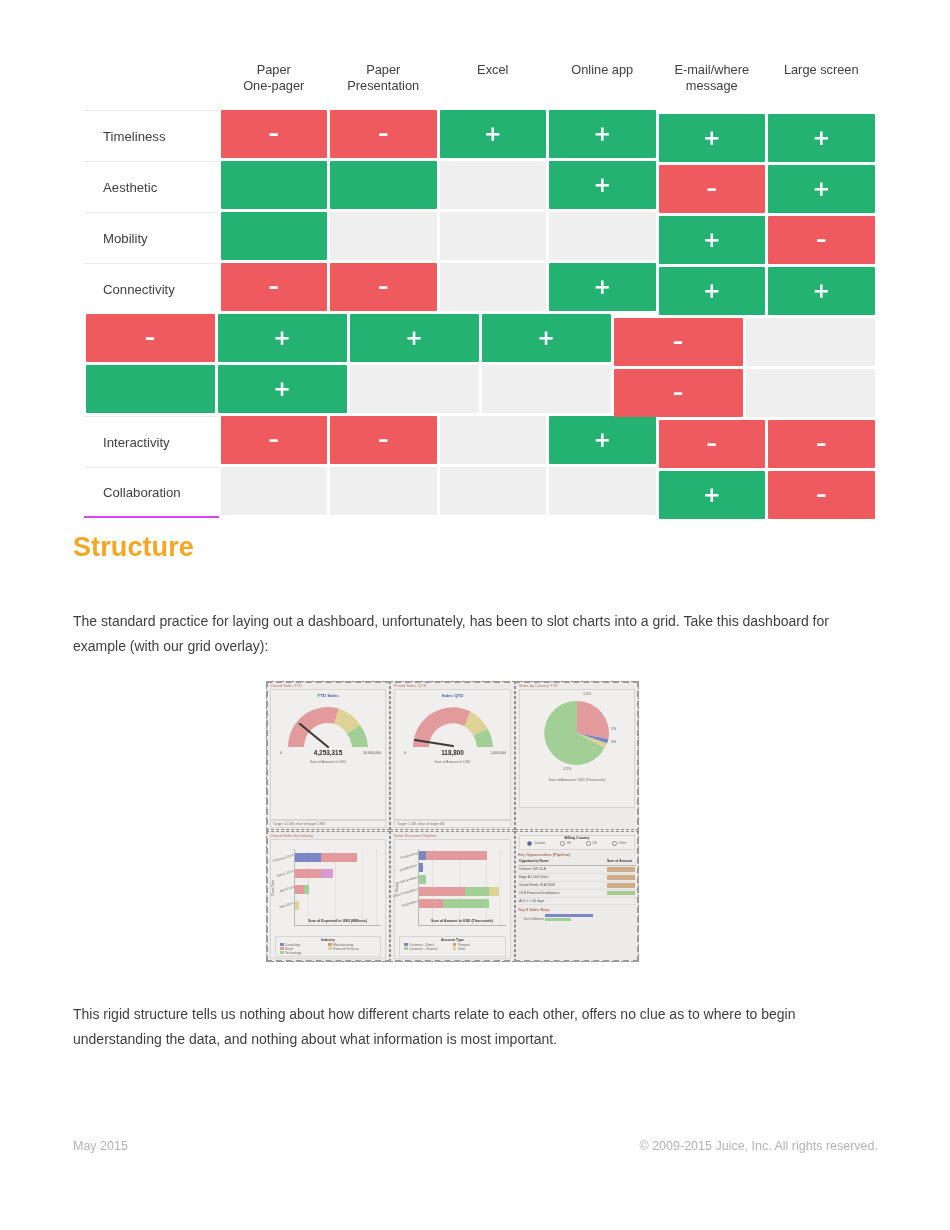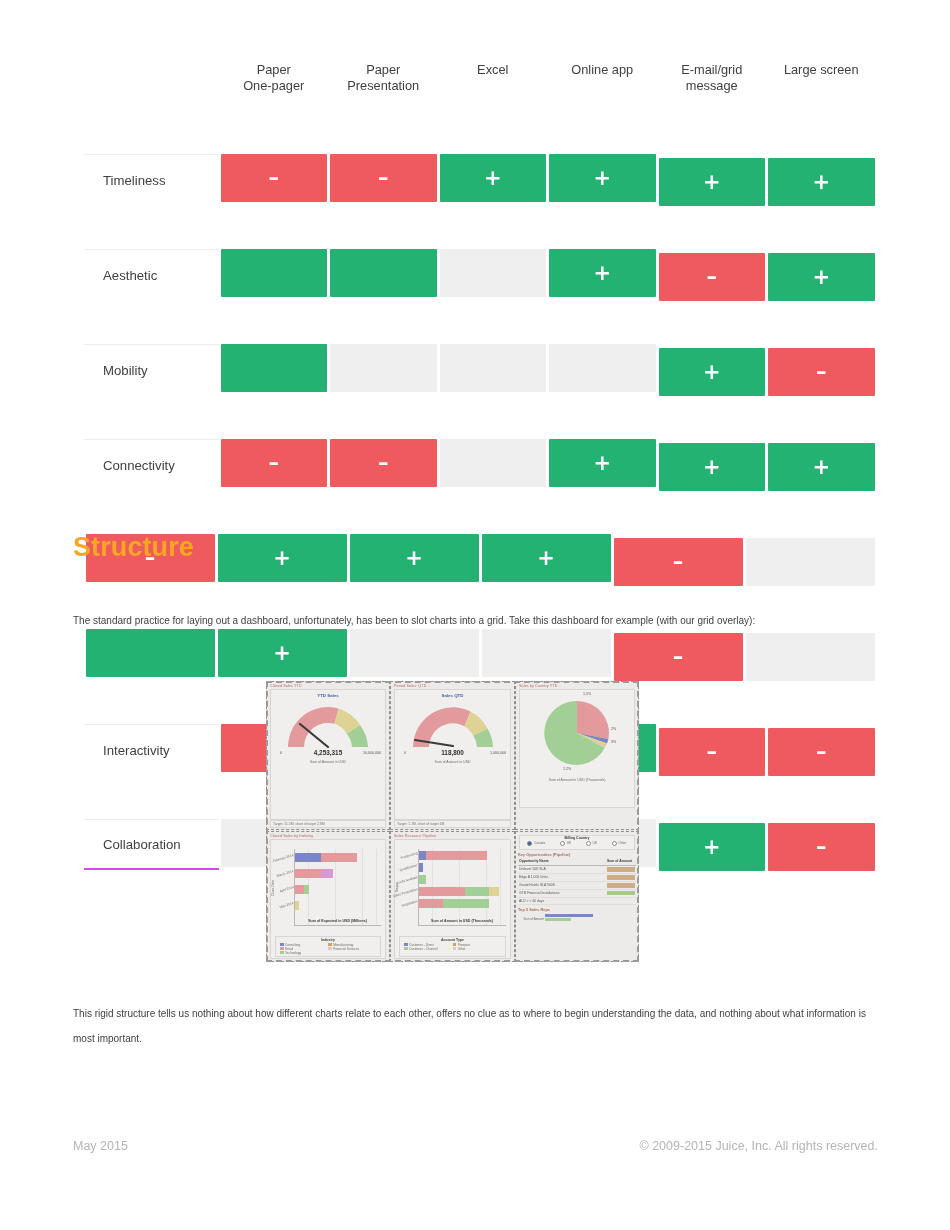--- a/index.html
+++ b/index.html
@@ -13,21 +13,21 @@
   
   .matrix{position:absolute;left:84px;top:62px;width:792px;}
   .mx-head{display:flex;height:48px;align-items:flex-start;}
   .mx-head .corner{width:135px;flex:0 0 135px;}
   .mx-head .ch{
     flex:1 1 0;min-width:0;text-align:center;
     font-size:12.8px;color:#3f3f3f;line-height:15.5px;
     padding:0 3px;box-sizing:border-box;
   }
   .mx-body{position:relative;}
-  .mx-row{display:flex;height:51px;align-items:stretch;margin-top:44px;}
+  .mx-row{display:flex;height:51px;align-items:stretch;}
   .mx-row .rl{
     width:135px;flex:0 0 135px;
     border-top:1px solid #ececec;
     display:flex;align-items:center;
     padding-left:19px;box-sizing:border-box;
     font-size:13.2px;color:#3f3f3f;
   }
   .mx-row:last-child .rl{border-bottom:2px solid #d946ef;}
   .cells{flex:1 1 auto;display:flex;}
   .cellwrap{flex:1 1 0;min-width:0;padding:0 1.5px;box-sizing:border-box;}
@@ -44,21 +44,21 @@
   }
   
   .cells .shift{transform:translateY(4px);}
 
   
   .h2{
     position:absolute;left:73px;top:532px;
     font-size:27px;font-weight:bold;color:#f5a623;letter-spacing:.1px;
   }
   .para{
-    position:absolute;font-size:10px;color:#3f3f3f;line-height:24.5px;
+    position:absolute;font-size:14px;color:#3f3f3f;line-height:24.5px;
   }
   .p1{left:73px;top:609px;width:805px;}
   .p2{left:73px;top:1002px;width:805px;}
   .p3{left:73px;top:1051px;width:805px;}
 
   
   .footer{position:absolute;left:73px;top:1139px;width:805px;
     display:flex;justify-content:space-between;
     font-size:12.5px;color:#b4b4b4;}
 
@@ -171,21 +171,21 @@
         <div>Paper</div>
         <div>Presentation</div>
       </div>
       <div class="ch">
         <div>Excel</div>
       </div>
       <div class="ch">
         <div>Online app</div>
       </div>
       <div class="ch">
-        <div>E-mail/grid</div>
+        <div>E-mail/where</div>
         <div>message</div>
       </div>
       <div class="ch">
         <div>Large screen</div>
       </div>
     </div>
 
     <div class="mx-body" id="matrix-body">
         <div class="mx-row">
           <div class="rl">Timeliness</div>

